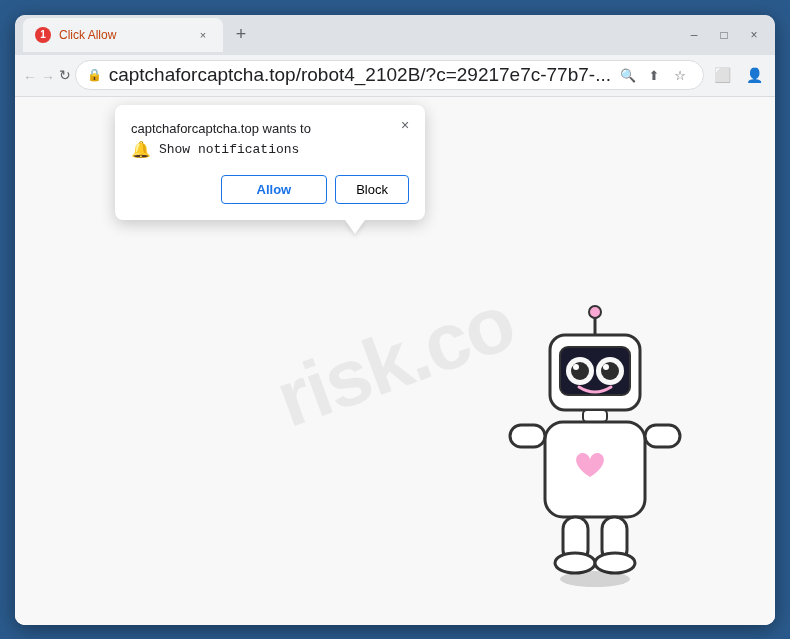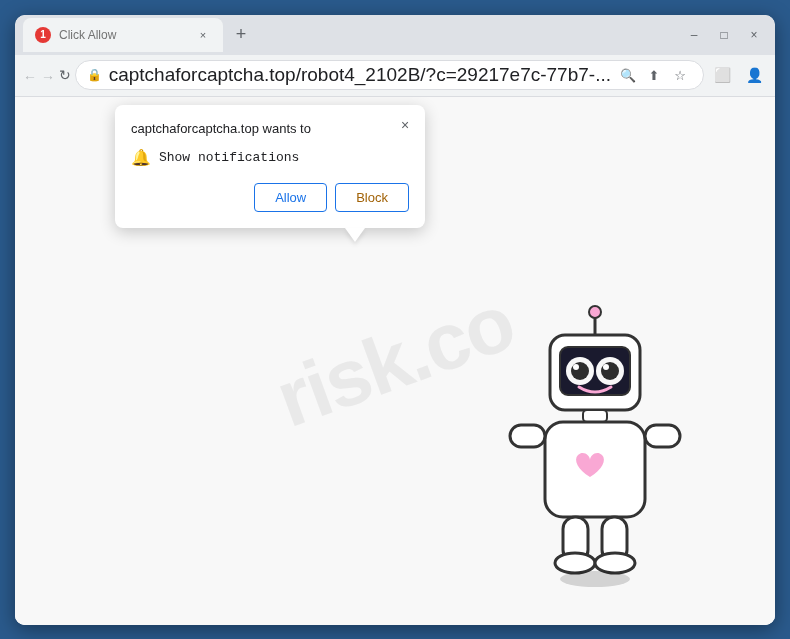--- a/index.html
+++ b/index.html
@@ -65,21 +65,21 @@
       align-items: center;
       justify-content: center;
       color: white;
       font-size: 10px;
       font-weight: bold;
       flex-shrink: 0;
     }
 
     .tab-title {
       font-size: 12px;
-      color: #737373;
+      color: #c2410c;
       flex: 1;
       white-space: nowrap;
       overflow: hidden;
       text-overflow: ellipsis;
     }
 
     .tab-close {
       width: 16px;
       height: 16px;
       border-radius: 50%;
@@ -279,21 +279,21 @@
       justify-content: center;
       font-size: 14px;
       color: #5f6368;
       cursor: pointer;
       border-radius: 50%;
     }
 
     .popup-title {
       font-size: 13px;
       color: #202124;
-      margin-bottom: 12px;
+      margin-bottom: 4px;
       padding-right: 20px;
     }
 
     .popup-row {
       display: flex;
       align-items: center;
       gap: 8px;
       margin-bottom: 16px;
     }
 
@@ -308,36 +308,36 @@
       font-family: Liberation Mono, monospace;
     }
 
     .popup-buttons {
       display: flex;
       justify-content: flex-end;
       gap: 8px;
     }
 
     .btn-allow {
-      padding: 6px 20px;
+      padding: 6px 35px;
       border-radius: 4px;
       border: 1px solid #1a73e8;
       background: transparent;
       color: #1a73e8;
       font-size: 13px;
       cursor: pointer;
-      font-weight: 400;
+      font-weight: 700;
     }
 
     .btn-block {
       padding: 6px 20px;
       border-radius: 4px;
       border: 1px solid #1a73e8;
       background: transparent;
-      color: #a16207;
+      color: #000000;
       font-size: 13px;
       cursor: pointer;
       font-weight: 500;
     }
 
     
     .popup-tail {
       position: absolute;
       bottom: -14px;
       right: 60px;

